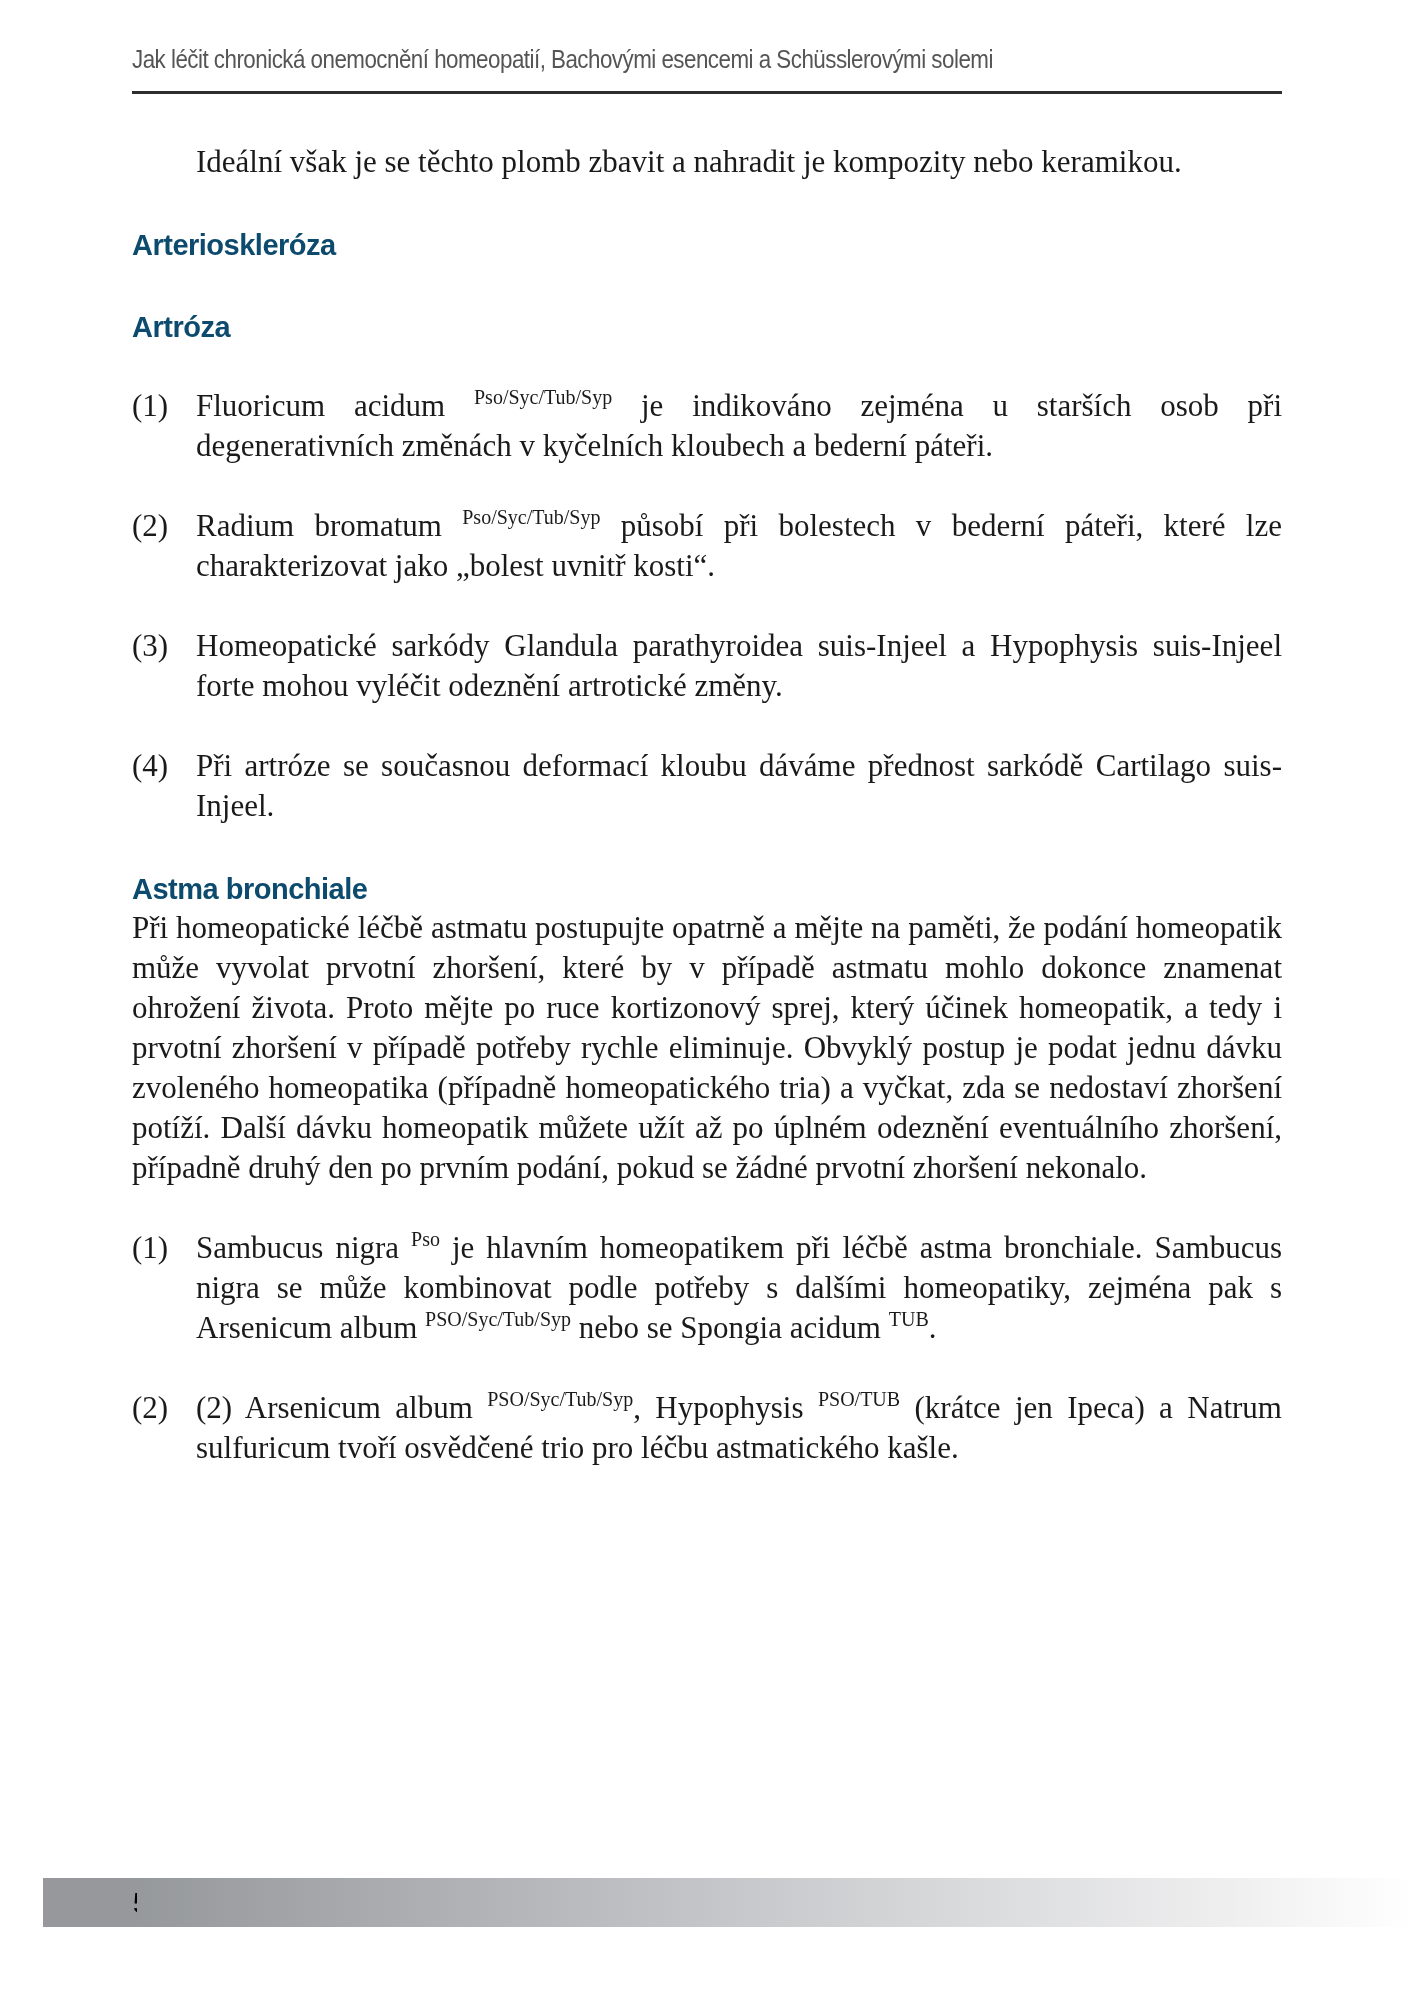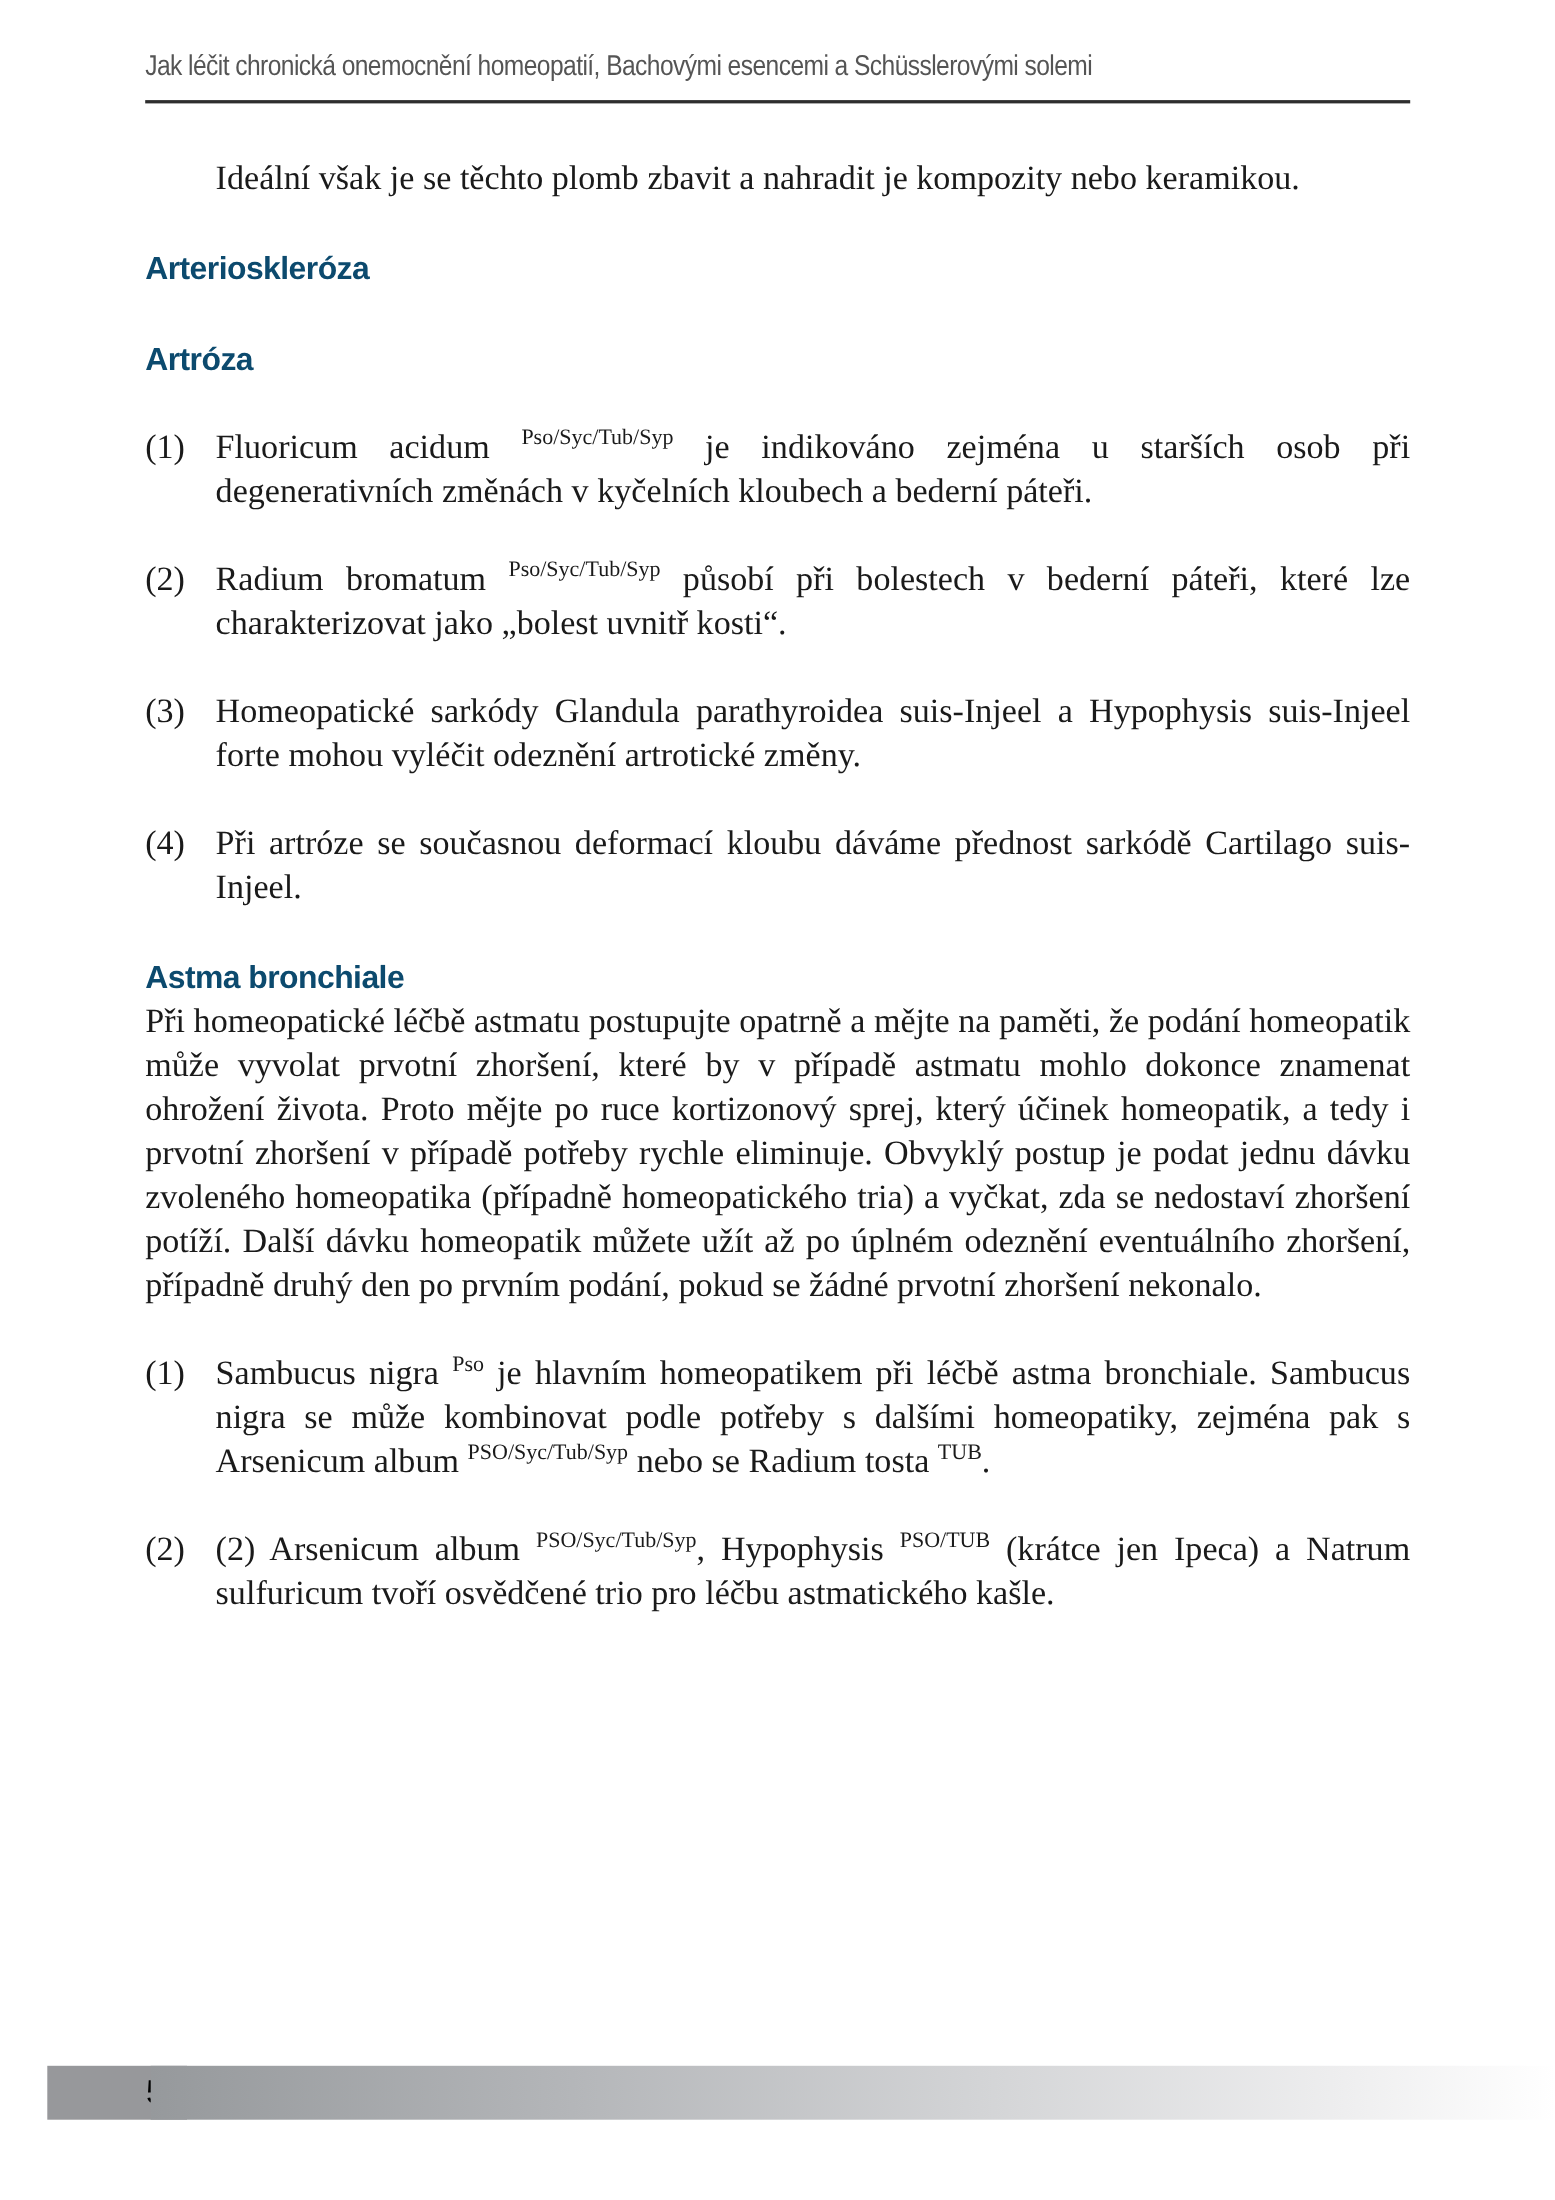--- a/index.html
+++ b/index.html
@@ -62,21 +62,21 @@
       </div>
     </div>
   </div>
 
   <div class="section">
     <h2>Astma bronchiale</h2>
     <p>Při homeopatické léčbě astmatu postupujte opatrně a mějte na paměti, že podání homeopatik může vyvolat prvotní zhoršení, které by v případě astmatu mohlo dokonce znamenat ohrožení života. Proto mějte po ruce kortizonový sprej, který účinek homeopatik, a tedy i prvotní zhoršení v případě potřeby rychle eliminuje. Obvyklý postup je podat jednu dávku zvoleného homeopatika (případně homeopatického tria) a vyčkat, zda se nedostaví zhoršení potíží. Další dávku homeopatik můžete užít až po úplném odeznění eventuálního zhoršení, případně druhý den po prvním podání, pokud se žádné prvotní zhoršení nekonalo.</p>
     <div class="list">
       <div class="item">
         <span class="num">(1)</span>
-        <p><span>Sambucus nigra </span><sup>Pso</sup><span> je hlavním homeopatikem při léčbě astma bronchiale. Sambucus nigra se může kombinovat podle potřeby s dalšími homeopatiky, zejména pak s Arsenicum album </span><sup>PSO/Syc/Tub/Syp</sup><span> nebo se Radium tosta </span><sup>TUB</sup><span>.</span></p>
+        <p><span>Sambucus nigra </span><sup>Pso</sup><span> je hlavním homeopatikem při léčbě astma bronchiale. Sambucus nigra se může kombinovat podle potřeby s dalšími homeopatiky, zejména pak s Arsenicum album </span><sup>PSO/Syc/Tub/Syp</sup><span> nebo se Spongia acidum </span><sup>TUB</sup><span>.</span></p>
       </div>
       <div class="item">
         <span class="num">(2)</span>
         <p><span>(2) Arsenicum album </span><sup>PSO/Syc/Tub/Syp</sup><span>, Hypophysis </span><sup>PSO/TUB</sup><span> (krátce jen Ipeca) a Natrum sulfuricum tvoří osvědčené trio pro léčbu astmatického kašle.</span></p>
       </div>
     </div>
   </div>
 </div>
 
 <div class="footer-num">58</div>

